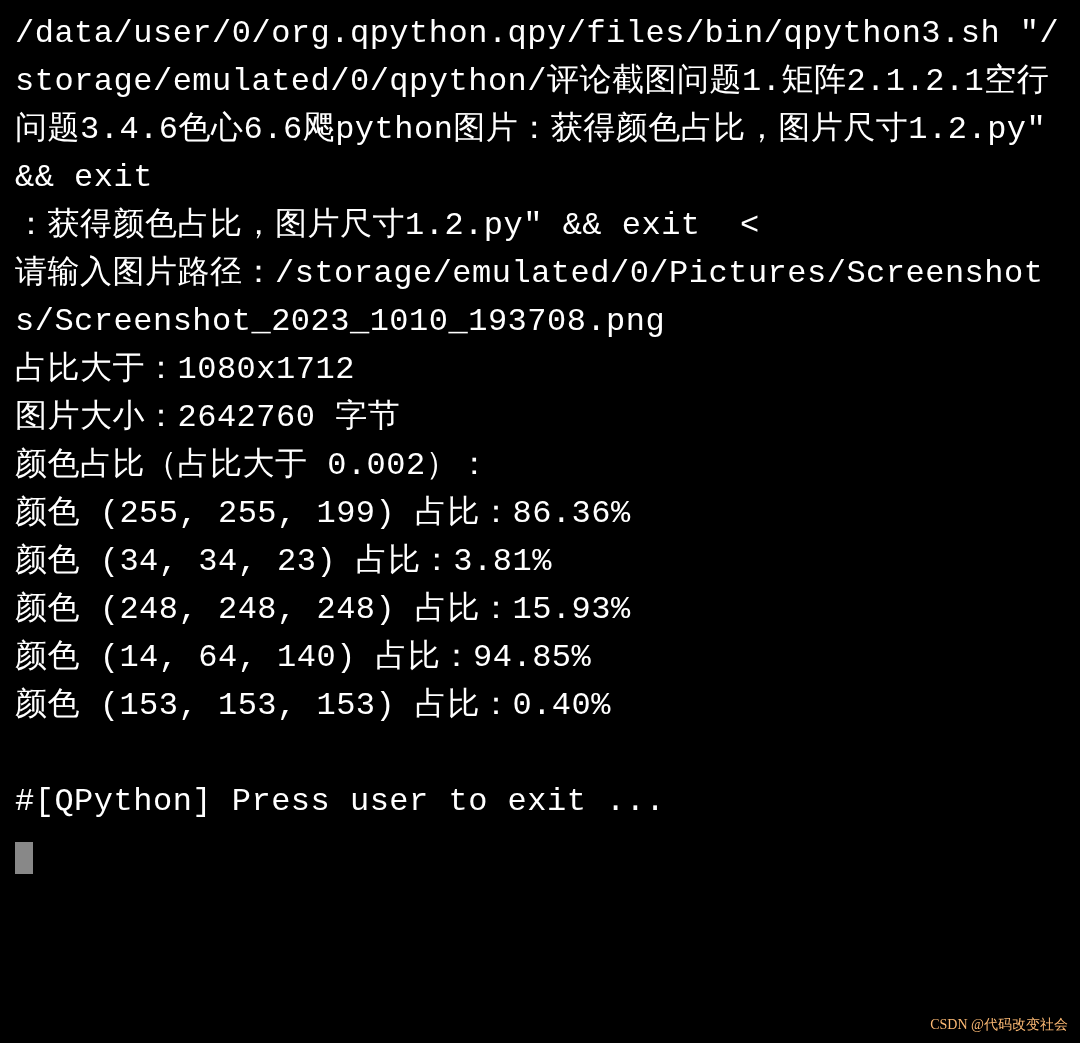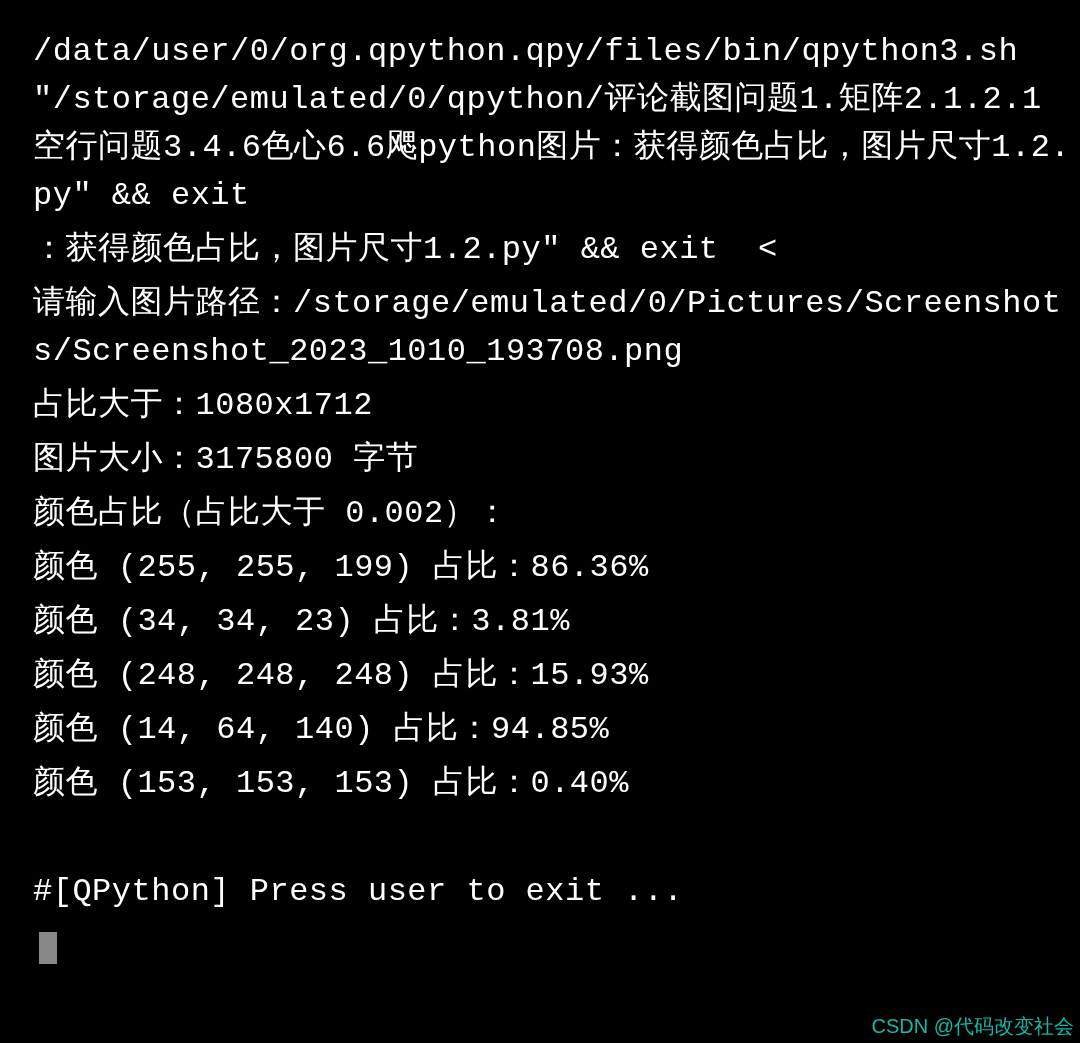--- a/index.html
+++ b/index.html
@@ -1,16 +1,16 @@
 <!DOCTYPE html>
 <html><head>
   <meta charset="utf-8">
   <style>
     * {
-      margin: 6px;
+      margin: 0;
       padding: 0;
       box-sizing: border-box;
     }
     body {
       background-color: #000000;
       color: #ffffff;
       font-family: "Courier New", monospace;
       font-size: 32px;
       line-height: 1.5;
       width: 1080px;
@@ -30,37 +30,37 @@
       width: 18px;
       height: 32px;
       background-color: #888888;
       vertical-align: bottom;
       margin-top: 8px;
     }
     .watermark {
       position: absolute;
       bottom: 8px;
       right: 12px;
-      color: #14b8a6;
-      font-size: 20px;
-      font-family: Liberation Sans, sans-serif;
+      color: #fdba74;
+      font-size: 14px;
+      font-family: Liberation Serif, serif;
       letter-spacing: 0;
     }
     .blank-line {
       height: 48px;
     }
   </style>
 </head>
 <body>
 
 <div class="terminal-line">/data/user/0/org.qpython.qpy/files/bin/qpython3.sh "/storage/emulated/0/qpython/评论截图问题1.矩阵2.1.2.1空行问题3.4.6色心6.6飔python图片：获得颜色占比，图片尺寸1.2.py" &amp;&amp; exit</div>
 <div class="terminal-line">：获得颜色占比，图片尺寸1.2.py" &amp;&amp; exit  &lt;</div>
 <div class="terminal-line">请输入图片路径：/storage/emulated/0/Pictures/Screenshots/Screenshot_2023_1010_193708.png</div>
 <div class="terminal-line">占比大于：1080x1712</div>
-<div class="terminal-line">图片大小：3175800 字节</div>
+<div class="terminal-line">图片大小：2642760 字节</div>
 <div class="terminal-line">颜色占比（占比大于 0.002）：</div>
 <div class="terminal-line">颜色 (255, 255, 199) 占比：86.36%</div>
 <div class="terminal-line">颜色 (34, 34, 23) 占比：3.81%</div>
 <div class="terminal-line">颜色 (248, 248, 248) 占比：15.93%</div>
 <div class="terminal-line">颜色 (14, 64, 140) 占比：94.85%</div>
 <div class="terminal-line">颜色 (153, 153, 153) 占比：0.40%</div>
 <div class="blank-line"></div>
 <div class="terminal-line">#[QPython] Press user to exit ...</div>
 <div><span class="cursor"></span></div>
 

